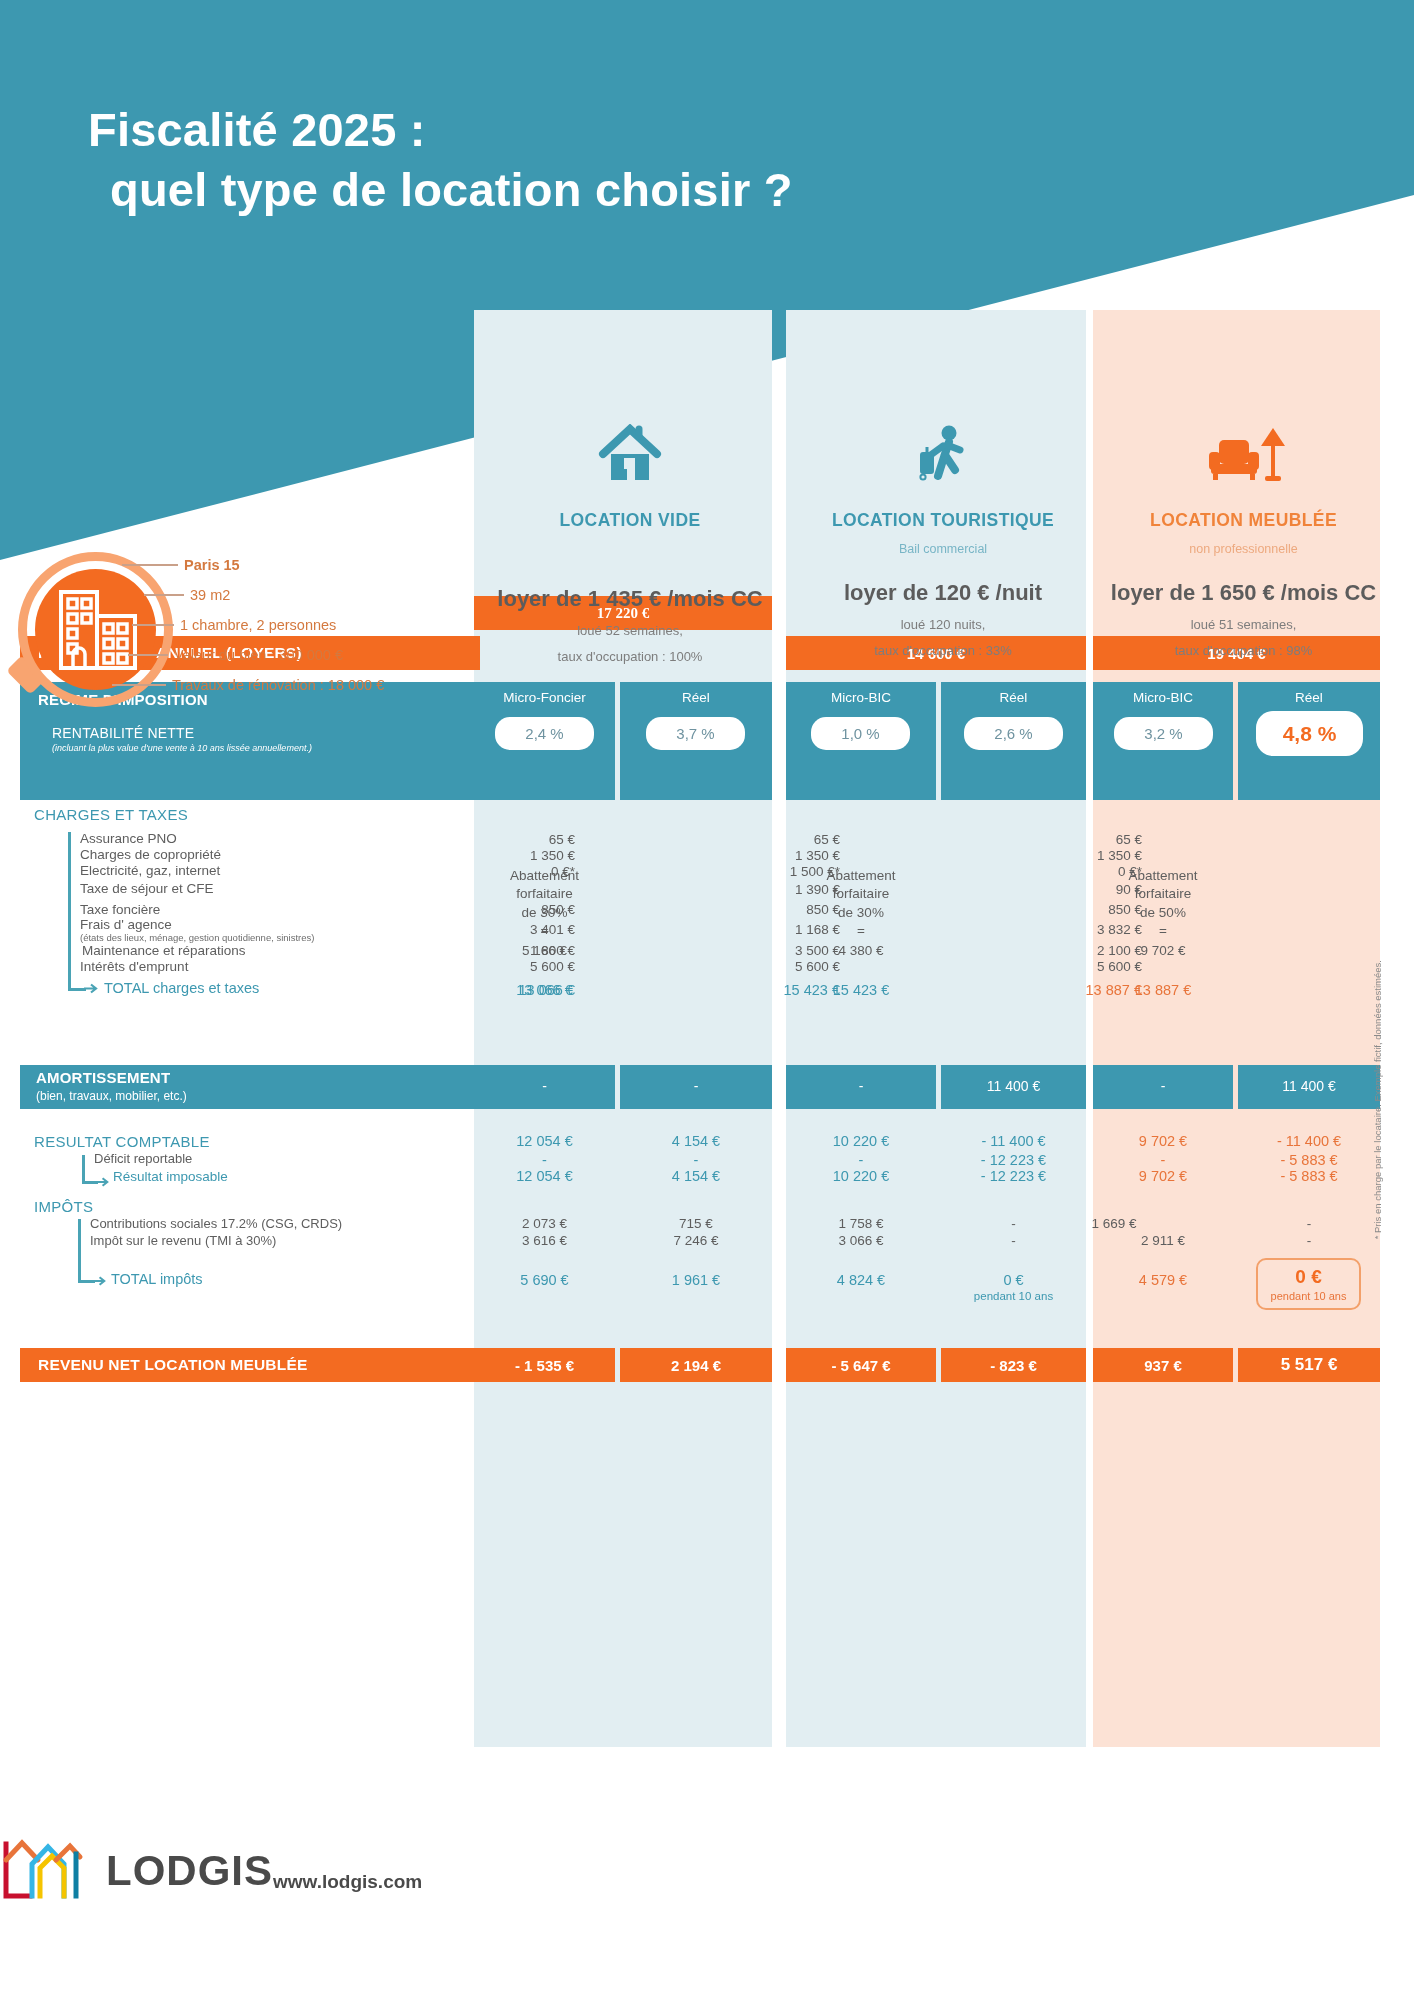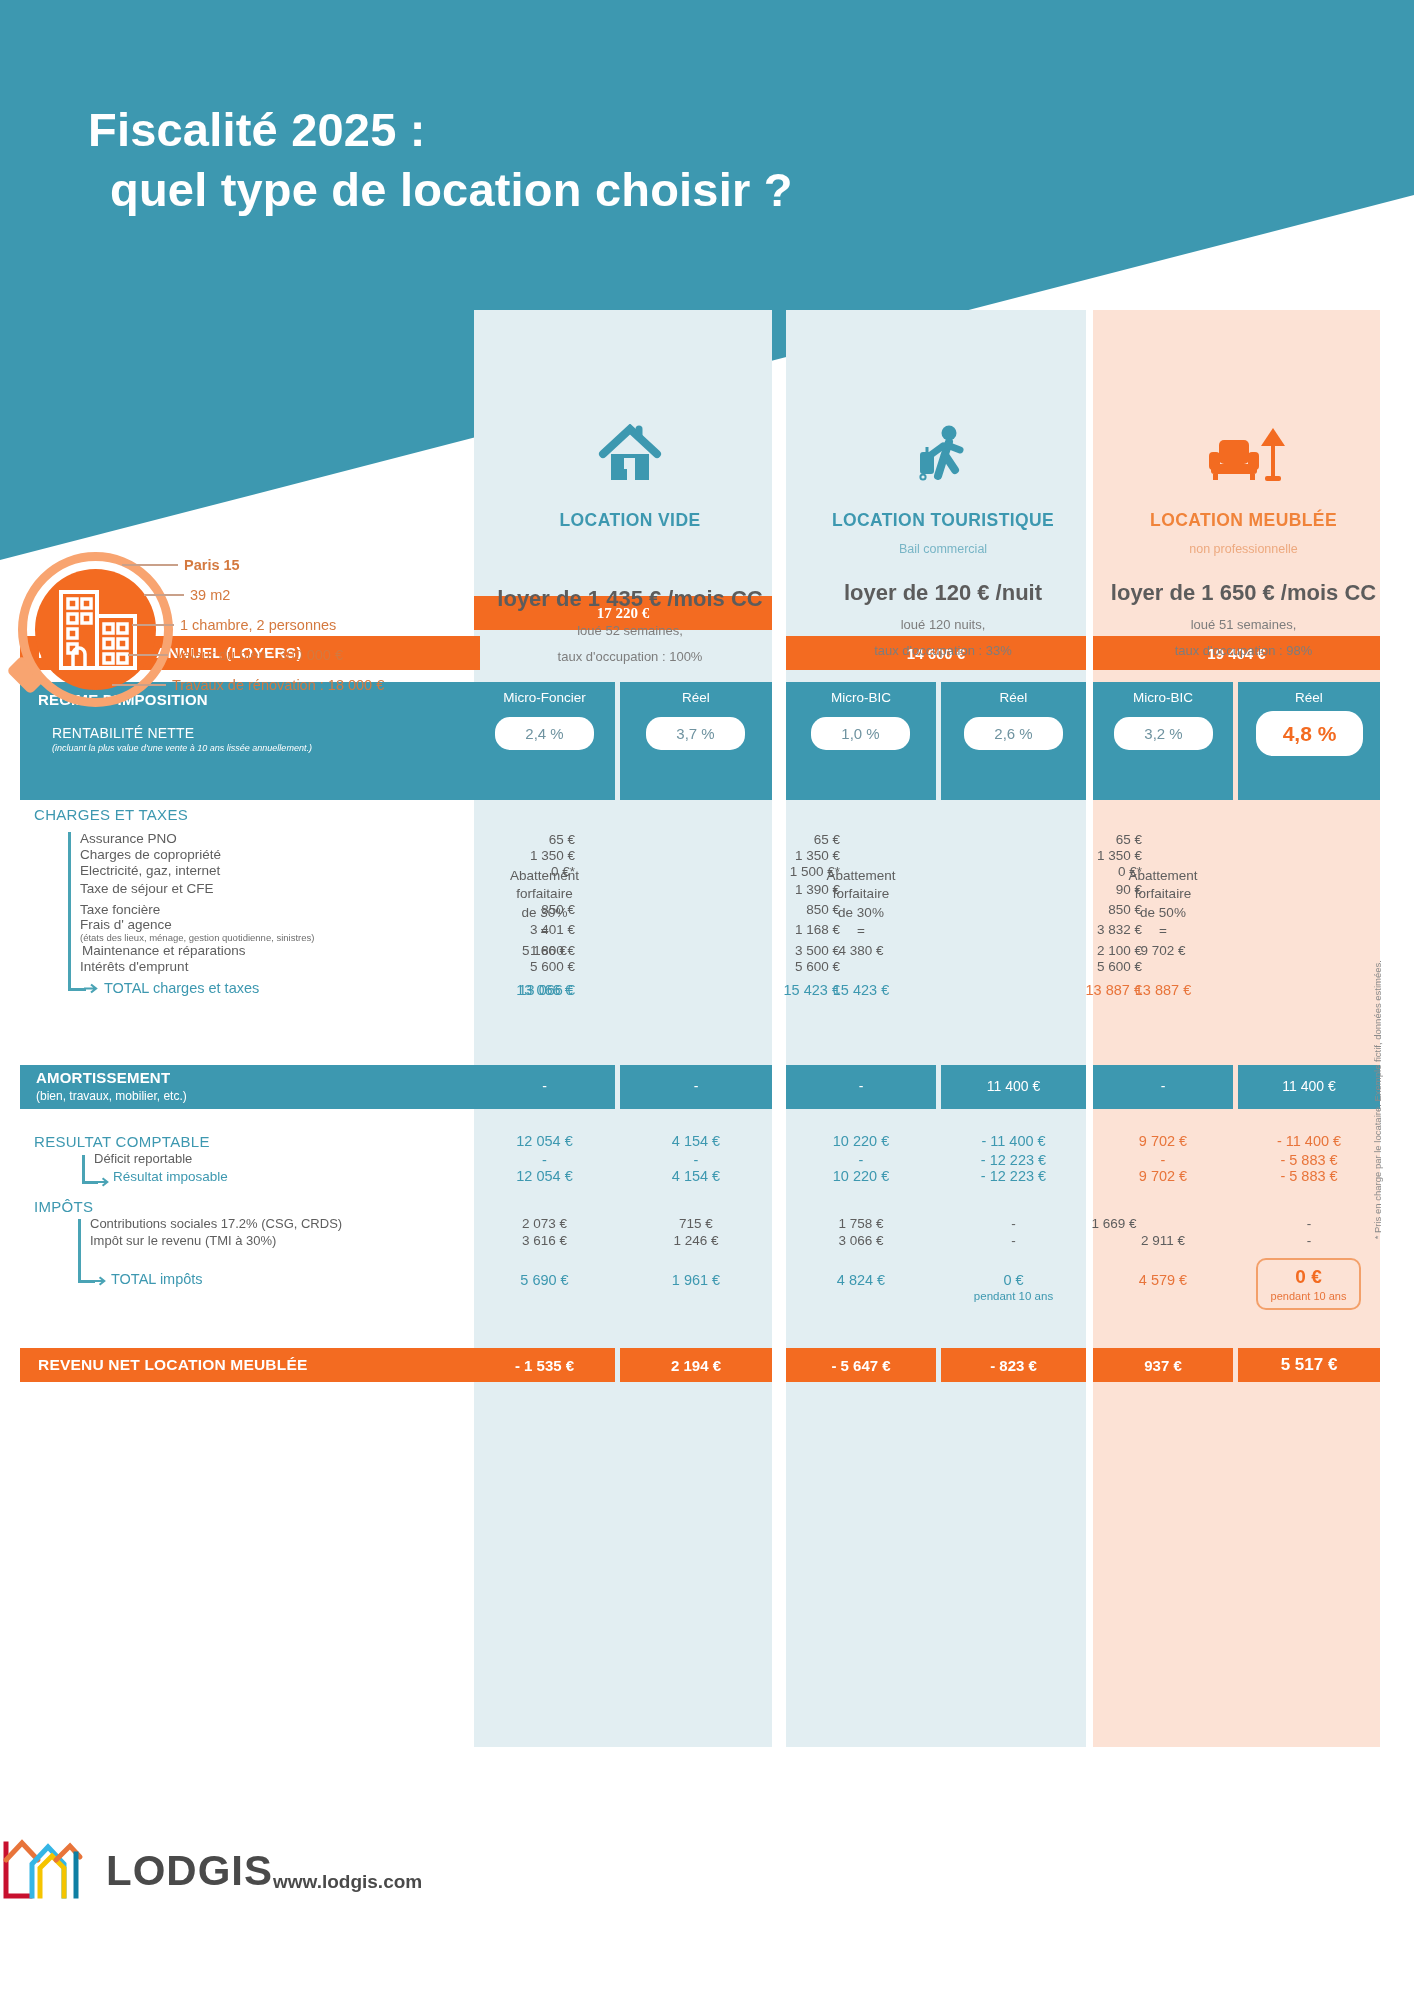--- a/index.html
+++ b/index.html
@@ -433,21 +433,21 @@
 <div class="total-lbl" style="left:111px;top:1271px;">TOTAL  impôts</div>
 
 <div class="val c" style="left:474px;top:1216px;width:141px;">2 073 €</div>
 <div class="val c" style="left:620px;top:1216px;width:152px;">715 €</div>
 <div class="val c" style="left:786px;top:1216px;width:150px;">1 758 €</div>
 <div class="val c" style="left:941px;top:1216px;width:145px;">-</div>
 <div class="val c" style="left:1040px;top:1216px;width:140px;padding-left:8px;">1 669 €</div>
 <div class="val c" style="left:1238px;top:1216px;width:142px;">-</div>
 
 <div class="val c" style="left:474px;top:1233px;width:141px;">3 616 €</div>
-<div class="val c" style="left:620px;top:1233px;width:152px;">1 246 €</div>
+<div class="val c" style="left:620px;top:1233px;width:152px;">7 246 €</div>
 <div class="val c" style="left:786px;top:1233px;width:150px;">3 066 €</div>
 <div class="val c" style="left:941px;top:1233px;width:145px;">-</div>
 <div class="val c" style="left:1093px;top:1233px;width:140px;">2 911 €</div>
 <div class="val c" style="left:1238px;top:1233px;width:142px;">-</div>
 
 <div class="val c teal" style="left:474px;top:1272px;width:141px;">5 690 €</div>
 <div class="val c teal" style="left:620px;top:1272px;width:152px;">1 961 €</div>
 <div class="val c teal" style="left:786px;top:1272px;width:150px;">4 824 €</div>
 <div class="val c teal" style="left:941px;top:1272px;width:145px;">0 €</div>
 <div class="val c teal" style="left:941px;top:1290px;width:145px;font-size:11.5px;">pendant 10 ans</div>

